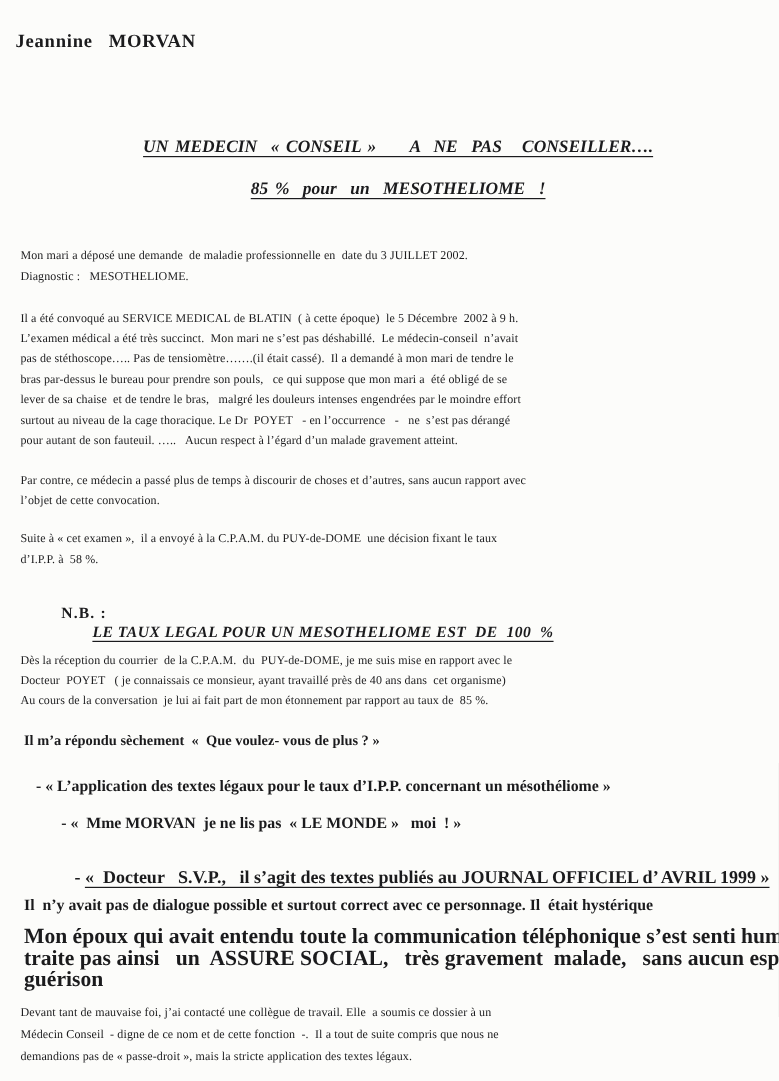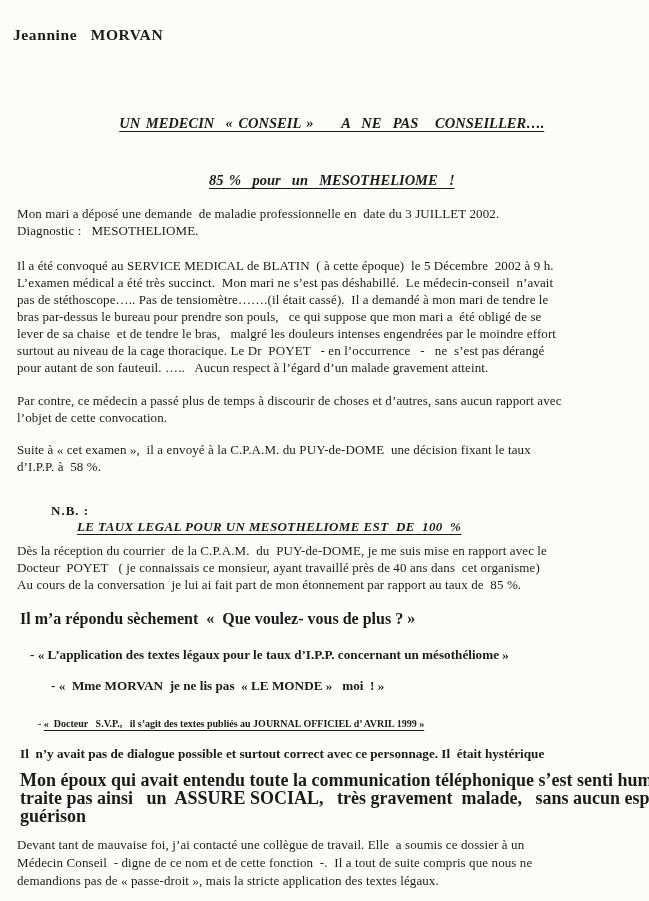--- a/index.html
+++ b/index.html
@@ -35,24 +35,24 @@
     font-weight: bold;
     font-style: italic;
     font-size: 14.5px;
   }
   .title-line .u {
     text-decoration: underline;
     text-underline-offset: 3px;
     word-spacing: 2px;
   }
   .t1 { top: 98px; }
-  .t2 { top: 133px; margin-top: 22px; }
+  .t2 { top: 133px; }
   .para {
     left: 17px;
-    font-size: 13px;
+    font-size: 10px;
     line-height: 17px;
     letter-spacing: 0.1px;
   }
   .p1 { top: 205px; }
   .p2 { top: 257px; }
   .p3 { top: 392px; }
   .p4 { top: 441px; }
   .p5 { top: 542px; }
   .p9 { top: 836px; line-height: 18px; }
   .nb {
@@ -68,25 +68,25 @@
     margin-left: 26px;
     font-style: italic;
     text-decoration: underline;
     text-underline-offset: 3px;
     letter-spacing: 0.4px;
   }
   .bold-line {
     font-weight: bold;
     white-space: pre;
   }
-  .p6 { left: 20px; top: 610px; font-size: 16px; }
+  .p6 { left: 20px; top: 610px; font-size: 12px; }
   .quote { font-size: 13.2px; font-weight: bold; white-space: pre; }
   .q1 { left: 30px; top: 647px; }
   .q2 { left: 51px; top: 678px; }
-  .q3 { left: 28px; top: 707px; font-size: 10px; }
+  .q3 { left: 47px; top: 707px; font-size: 15px; }
   .q3 .u3 {
     text-decoration: underline;
     text-underline-offset: 3px;
   }
   .p7 { left: 20px; top: 746px; font-size: 13.2px; }
   .p8 { left: 20px; top: 771px; font-size: 18px; line-height: 18px; }
 </style>
 </head>
 <body>
 

